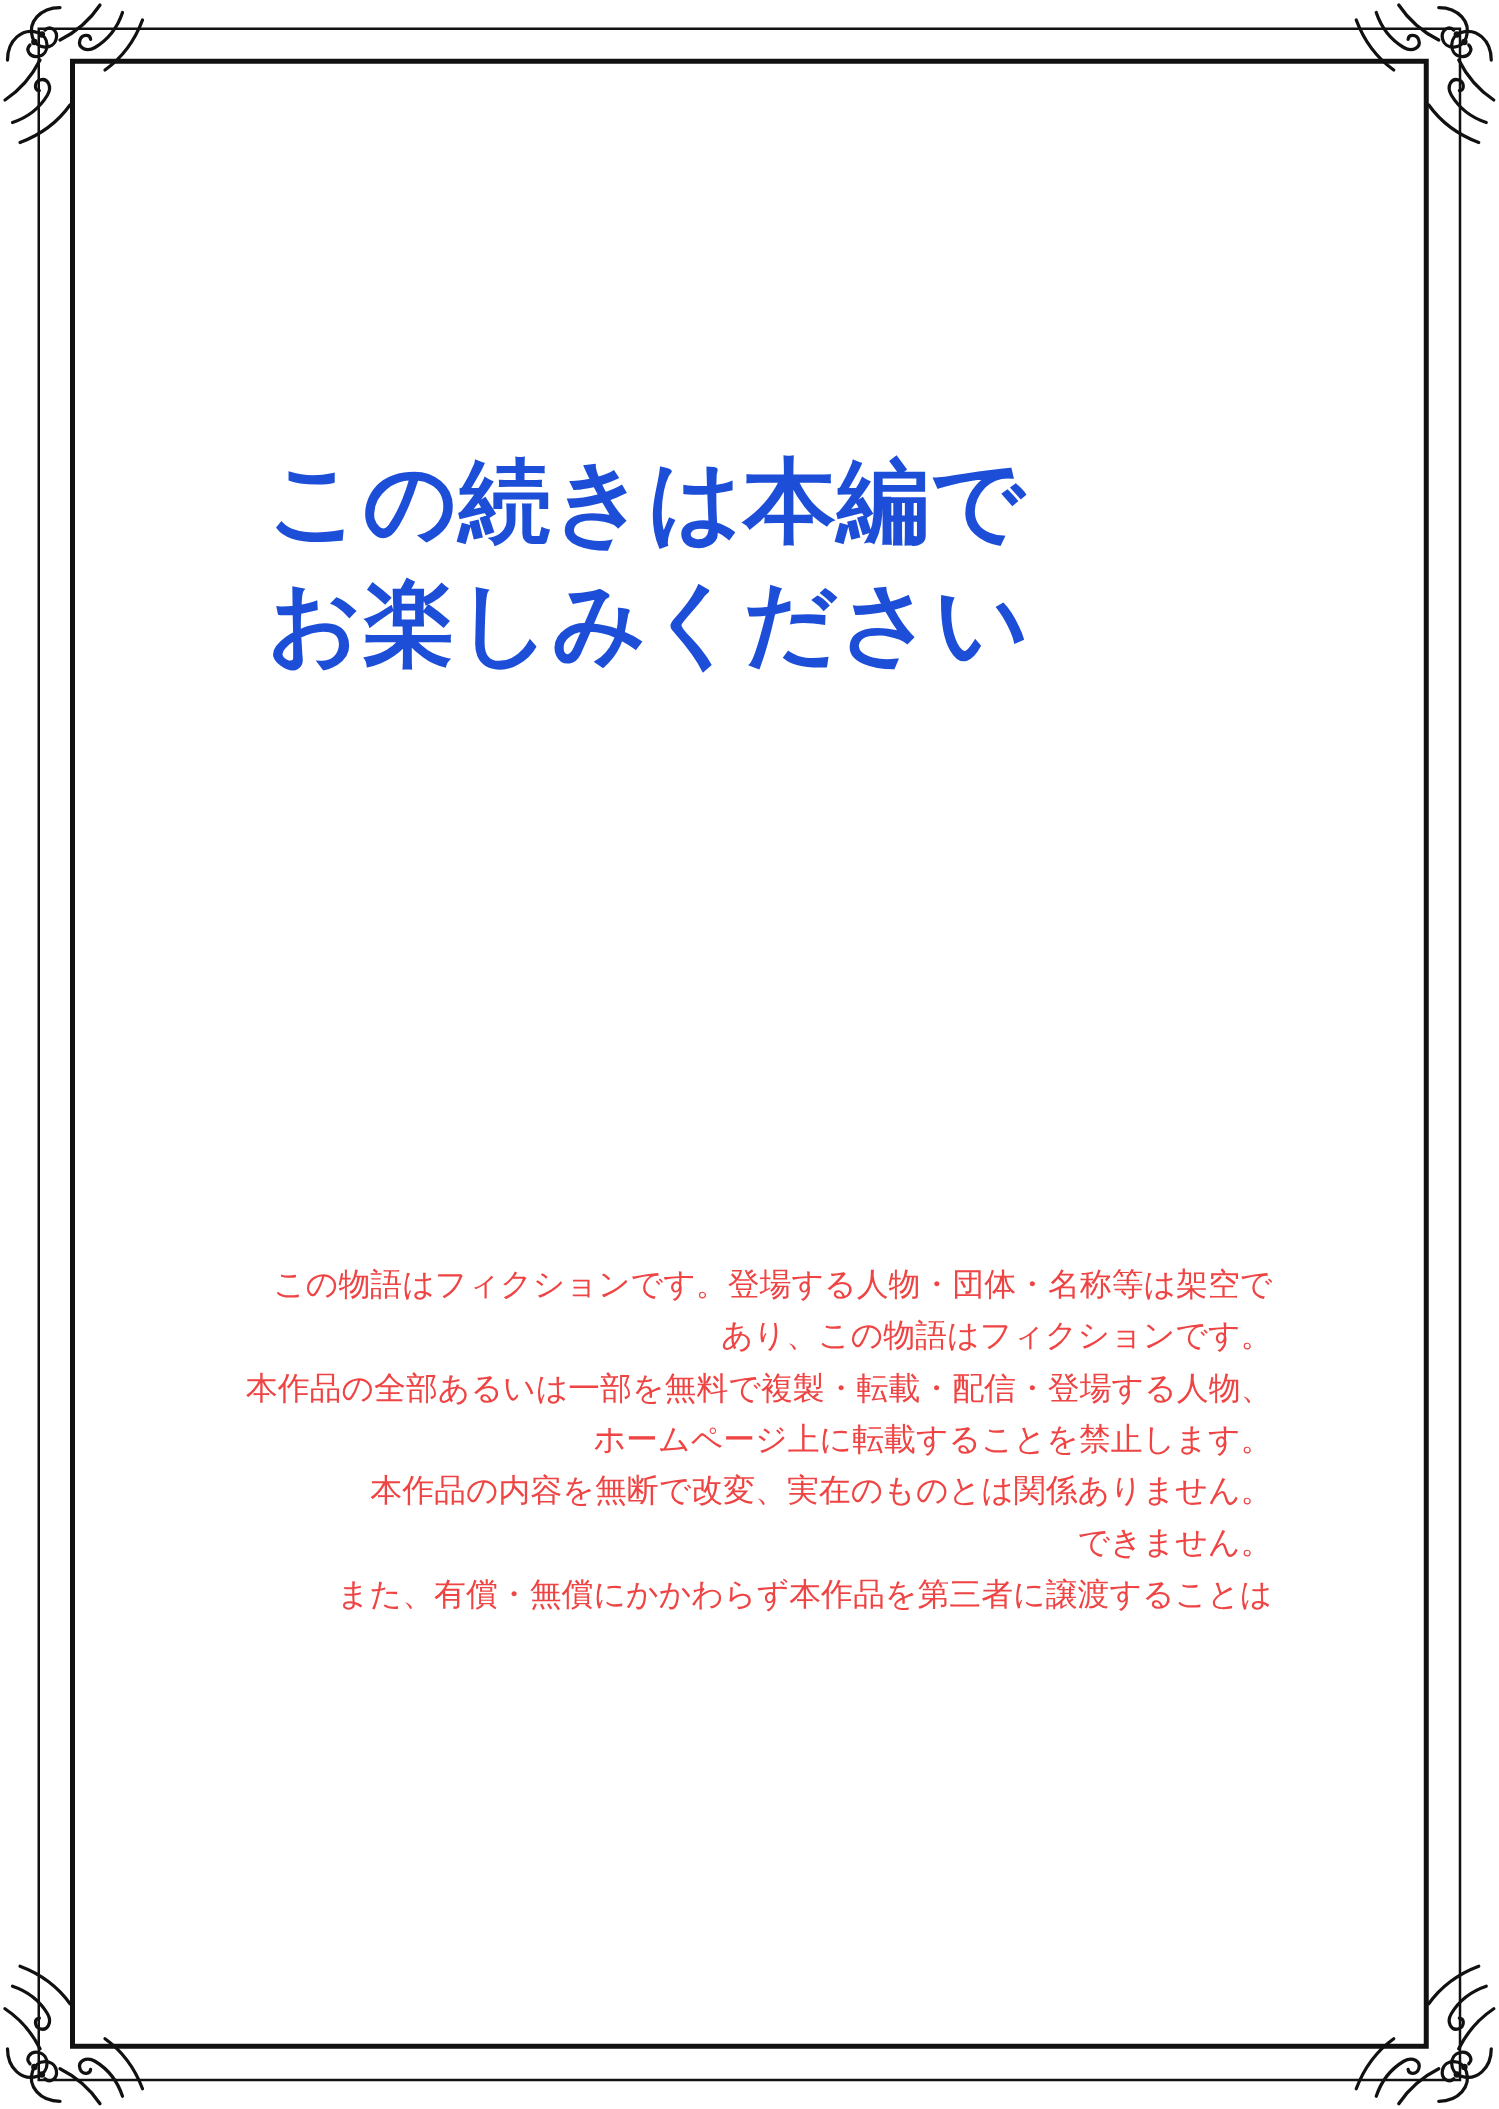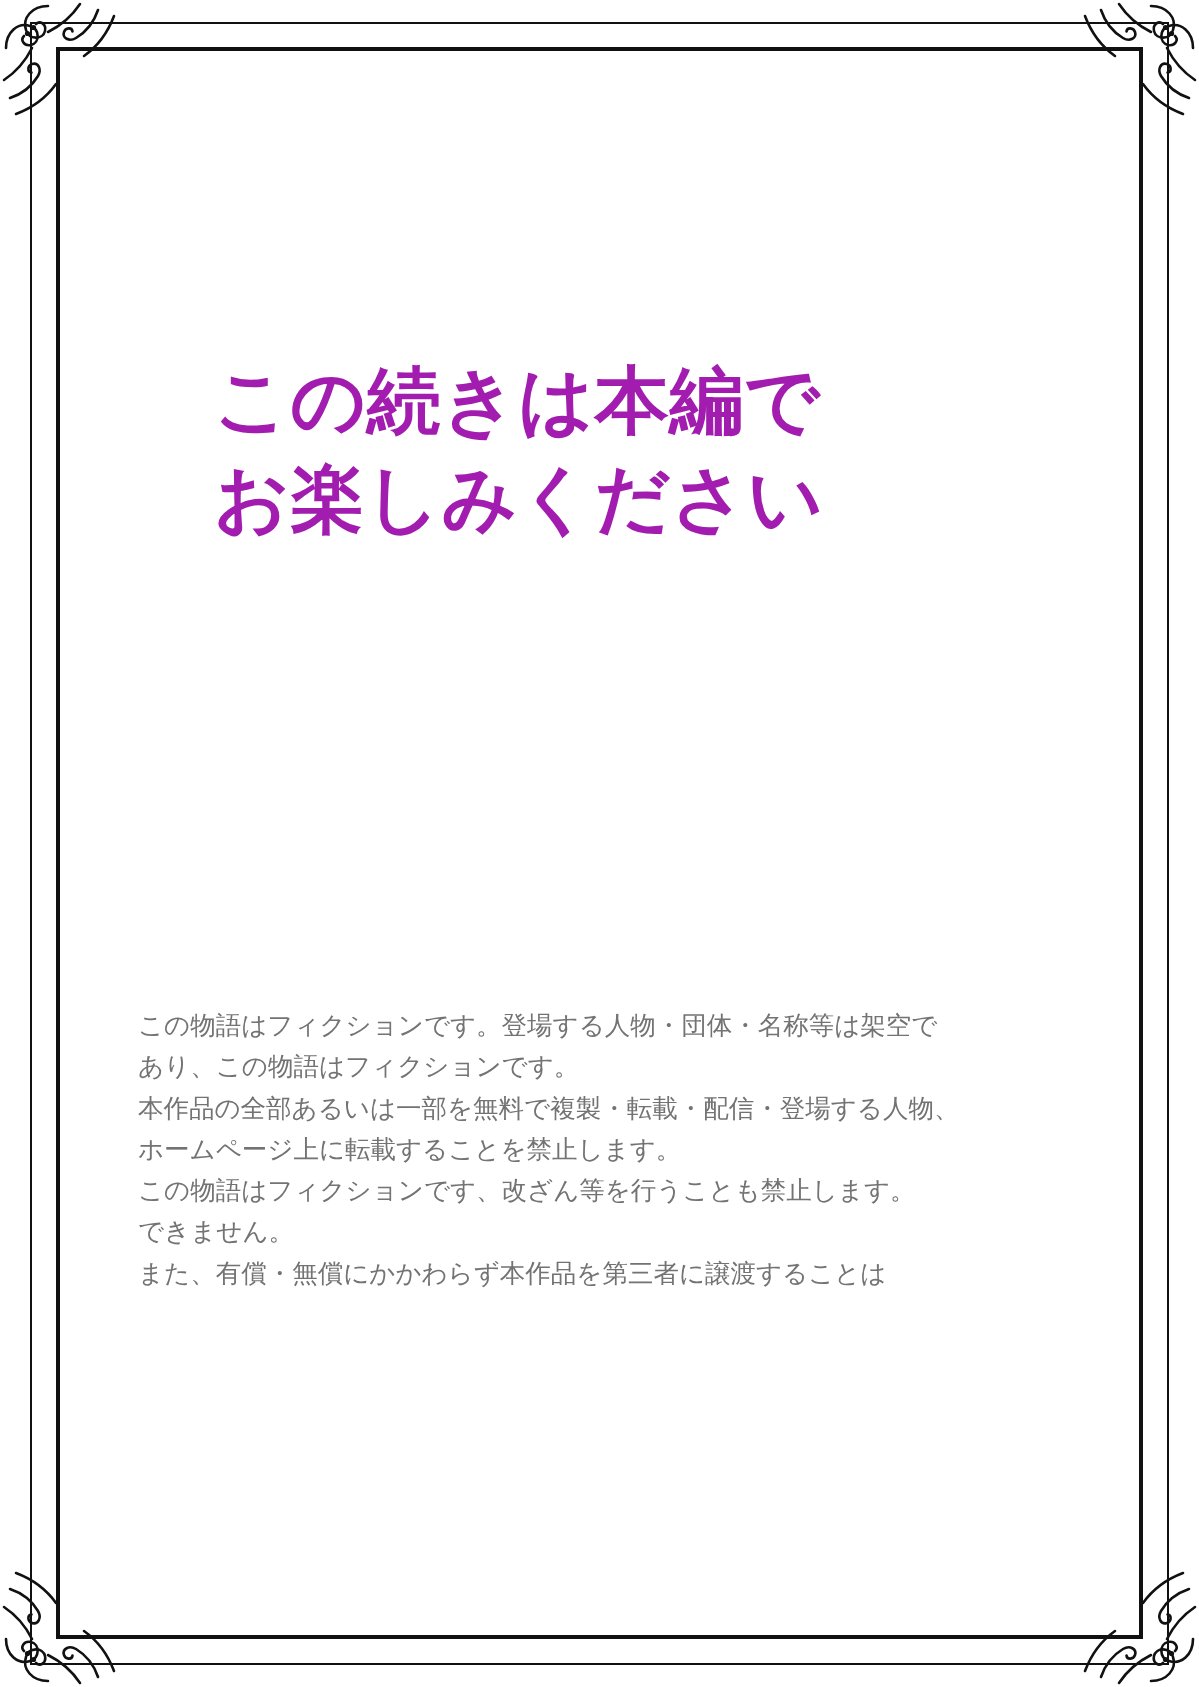--- a/index.html
+++ b/index.html
@@ -64,33 +64,34 @@
   .headline {
     position: absolute;
     left: 158px;
     top: 305px;
     width: 760px;
     font-family: "Liberation Sans", "DejaVu Sans", sans-serif;
     font-weight: bold;
     font-size: 74px;
     line-height: 1.32;
     letter-spacing: 0.01em;
-    color: #a21caf;
+    color: #1d4ed8;
   }
   .headline .line { display: block; white-space: nowrap; }
 
   .notice {
     position: absolute;
     left: 82px;
     top: 960px;
     width: 880px;
-    font-family: Liberation Mono, monospace;
+    font-family: Liberation Serif, serif;
     font-size: 25.5px;
     line-height: 1.62;
-    color: #737373;
+    color: #ef4444;
+    text-align: right;
   }
   .notice p {
     margin: 0;
     white-space: nowrap;
   }
 </style>
 </head>
 <body>
 
 <div class="page">
@@ -160,19 +161,19 @@
     <div class="headline">
       <span class="line">この続きは本編で</span>
       <span class="line">お楽しみください</span>
     </div>
 
     <div class="notice">
       <p>この物語はフィクションです。登場する人物・団体・名称等は架空で</p>
       <p>あり、この物語はフィクションです。</p>
       <p>本作品の全部あるいは一部を無料で複製・転載・配信・登場する人物、</p>
       <p>ホームページ上に転載することを禁止します。</p>
-      <p>この物語はフィクションです、改ざん等を行うことも禁止します。</p>
+      <p>本作品の内容を無断で改変、実在のものとは関係ありません。</p>
       <p>できません。</p>
       <p>また、有償・無償にかかわらず本作品を第三者に譲渡することは</p>
     </div>
 
   </div>
 </div>
 
 </body></html>

